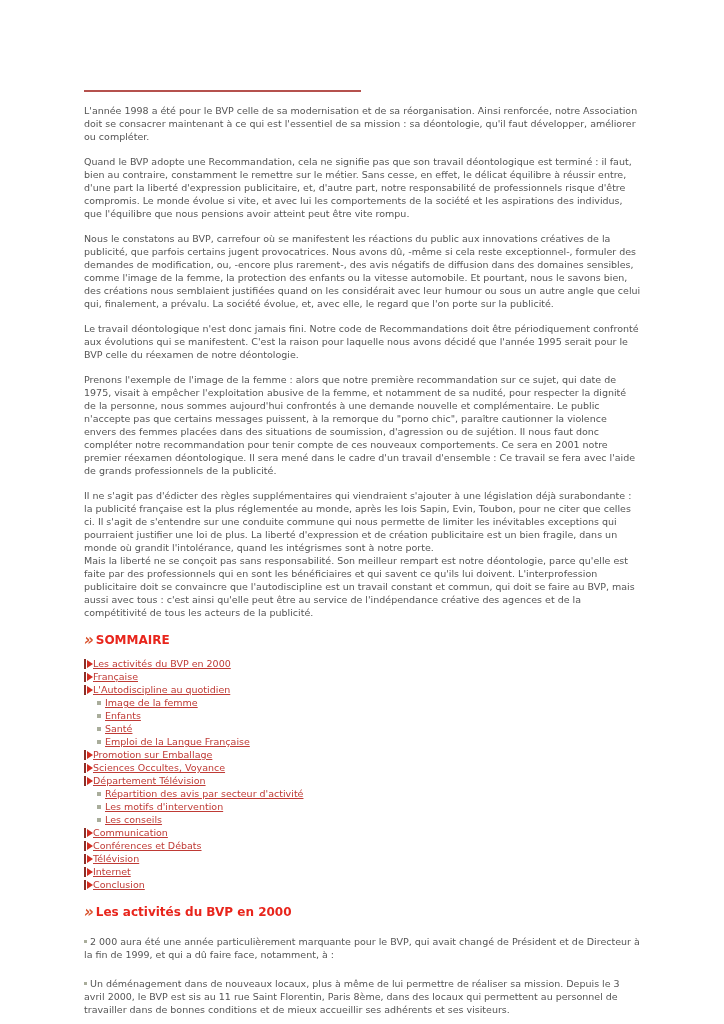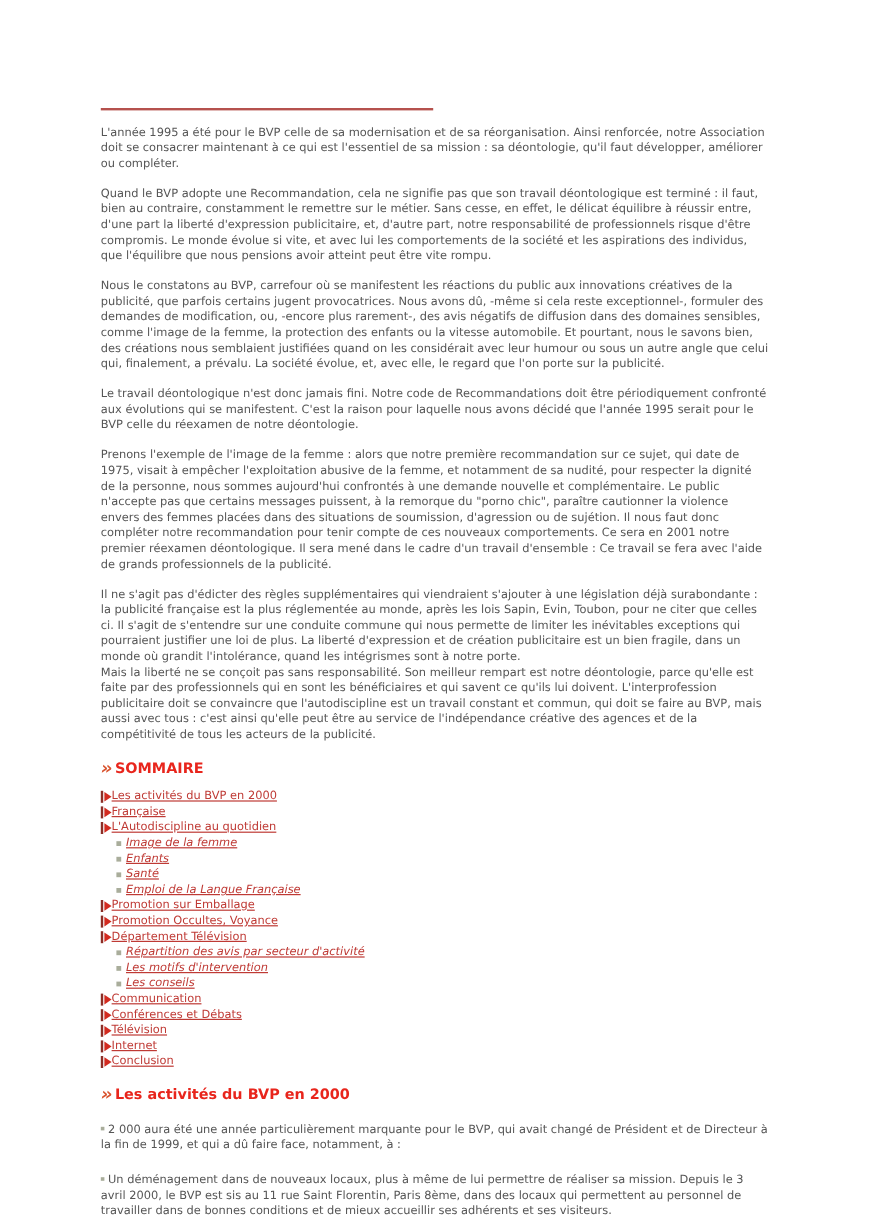--- a/index.html
+++ b/index.html
@@ -51,33 +51,33 @@
   .marker{display:inline-flex;align-items:center;flex:none;}
   .marker .bar{width:2px;height:10px;background:#8c2e26;margin-right:1px;}
   .marker .tri{
     width:0;height:0;
     border-left:6px solid #d22b20;
     border-top:4px solid transparent;
     border-bottom:4px solid transparent;
   }
   .sq{width:4px;height:4px;background:#a9ad9b;margin-right:4px;flex:none;}
   a.link{color:#bf3a35;text-decoration:underline;cursor:pointer;}
-  .sub a.link{font-style:italic;}
+  .sub a.link{}
   p.bulleted{margin:16px 0;white-space:normal;}
   .psq{display:inline-block;width:3px;height:3px;background:#a9ad9b;margin-right:3px;vertical-align:2px;}
   .par-text{white-space:pre-line;}
 </style>
 </head>
 <body>
 
 <div class="page">
 
   <div class="title-rule"></div>
 
-  <p class="body-par">L'année 1995 a été pour le BVP celle de sa modernisation et de sa réorganisation. Ainsi renforcée, notre Association doit se consacrer maintenant à ce qui est l'essentiel de sa mission : sa déontologie, qu'il faut développer, améliorer ou compléter.</p>
+  <p class="body-par">L'année 1998 a été pour le BVP celle de sa modernisation et de sa réorganisation. Ainsi renforcée, notre Association doit se consacrer maintenant à ce qui est l'essentiel de sa mission : sa déontologie, qu'il faut développer, améliorer ou compléter.</p>
   <p class="body-par">Quand le BVP adopte une Recommandation, cela ne signifie pas que son travail déontologique est terminé : il faut, bien au contraire, constamment le remettre sur le métier. Sans cesse, en effet, le délicat équilibre à réussir entre, d'une part la liberté d'expression publicitaire, et, d'autre part, notre responsabilité de professionnels risque d'être compromis. Le monde évolue si vite, et avec lui les comportements de la société et les aspirations des individus, que l'équilibre que nous pensions avoir atteint peut être vite rompu.</p>
   <p class="body-par">Nous le constatons au BVP, carrefour où se manifestent les réactions du public aux innovations créatives de la publicité, que parfois certains jugent provocatrices. Nous avons dû, -même si cela reste exceptionnel-, formuler des demandes de modification, ou, -encore plus rarement-, des avis négatifs de diffusion dans des domaines sensibles, comme l'image de la femme, la protection des enfants ou la vitesse automobile. Et pourtant, nous le savons bien, des créations nous semblaient justifiées quand on les considérait avec leur humour ou sous un autre angle que celui qui, finalement, a prévalu. La société évolue, et, avec elle, le regard que l'on porte sur la publicité.</p>
   <p class="body-par">Le travail déontologique n'est donc jamais fini. Notre code de Recommandations doit être périodiquement confronté aux évolutions qui se manifestent. C'est la raison pour laquelle nous avons décidé que l'année 1995 serait pour le BVP celle du réexamen de notre déontologie.</p>
   <p class="body-par">Prenons l'exemple de l'image de la femme : alors que notre première recommandation sur ce sujet, qui date de 1975, visait à empêcher l'exploitation abusive de la femme, et notamment de sa nudité, pour respecter la dignité de la personne, nous sommes aujourd'hui confrontés à une demande nouvelle et complémentaire. Le public n'accepte pas que certains messages puissent, à la remorque du "porno chic", paraître cautionner la violence envers des femmes placées dans des situations de soumission, d'agression ou de sujétion. Il nous faut donc compléter notre recommandation pour tenir compte de ces nouveaux comportements. Ce sera en 2001 notre premier réexamen déontologique. Il sera mené dans le cadre d'un travail d'ensemble : Ce travail se fera avec l'aide de grands professionnels de la publicité.</p>
   <p class="body-par">Il ne s'agit pas d'édicter des règles supplémentaires qui viendraient s'ajouter à une législation déjà surabondante : la publicité française est la plus réglementée au monde, après les lois Sapin, Evin, Toubon, pour ne citer que celles ci. Il s'agit de s'entendre sur une conduite commune qui nous permette de limiter les inévitables exceptions qui pourraient justifier une loi de plus. La liberté d'expression et de création publicitaire est un bien fragile, dans un monde où grandit l'intolérance, quand les intégrismes sont à notre porte.
 Mais la liberté ne se conçoit pas sans responsabilité. Son meilleur rempart est notre déontologie, parce qu'elle est faite par des professionnels qui en sont les bénéficiaires et qui savent ce qu'ils lui doivent. L'interprofession publicitaire doit se convaincre que l'autodiscipline est un travail constant et commun, qui doit se faire au BVP, mais aussi avec tous : c'est ainsi qu'elle peut être au service de l'indépendance créative des agences et de la compétitivité de tous les acteurs de la publicité.</p>
 
   <h2 class="section-head">
     <span class="chev">»</span>
     <span>SOMMAIRE</span>
@@ -126,21 +126,21 @@
           <span class="bar"></span>
           <span class="tri"></span>
         </span>
         <a class="link">Promotion sur Emballage</a>
       </div>
       <div class="sommaire-item main">
         <span class="marker">
           <span class="bar"></span>
           <span class="tri"></span>
         </span>
-        <a class="link">Promotion Occultes, Voyance</a>
+        <a class="link">Sciences Occultes, Voyance</a>
       </div>
       <div class="sommaire-item main">
         <span class="marker">
           <span class="bar"></span>
           <span class="tri"></span>
         </span>
         <a class="link">Département Télévision</a>
       </div>
       <div class="sommaire-item sub">
         <span class="sq"></span>

